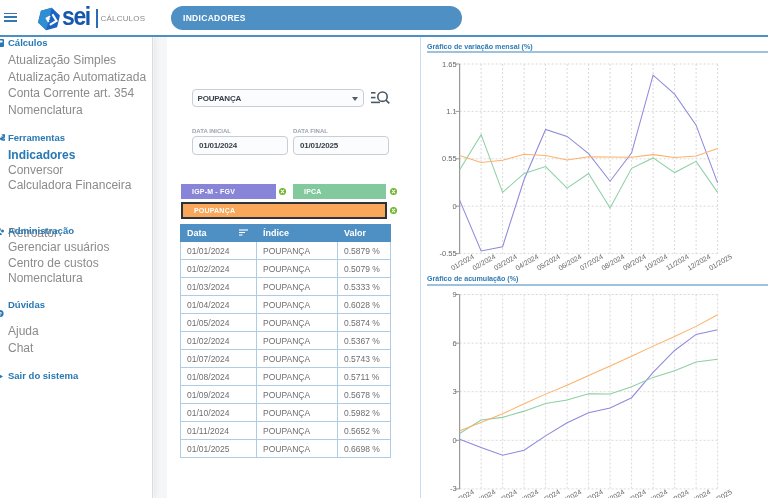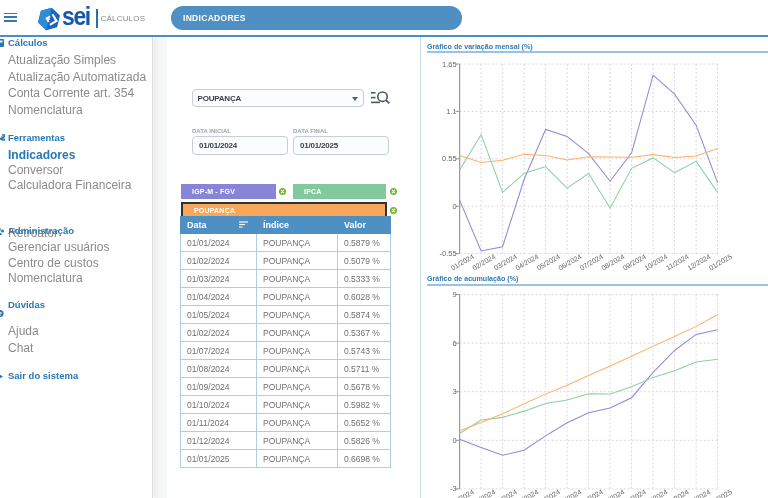--- a/index.html
+++ b/index.html
@@ -42,21 +42,21 @@
   font-size:8px; font-weight:bold; color:#38404a; letter-spacing:-0.2px; }
 #selarrow { position:absolute; width:0; height:0; border-left:3.5px solid transparent;
   border-right:3.5px solid transparent; border-top:4.5px solid #555e68; }
 
 
 .tag { position:absolute; height:15px; font-size:7px; font-weight:bold; color:#fff;
   line-height:15px; padding-left:11px; letter-spacing:0.2px; }
 .badge { position:absolute; width:7px; height:7px; }
 
 
-#tbl { position:absolute; left:180px; top:216px; width:211px; border-collapse:collapse; }
+#tbl { position:absolute; left:180px; top:224px; width:211px; border-collapse:collapse; }
 #tbl th { background:#4e90c3; color:#fff; font-size:9px; font-weight:bold; text-align:left;
   height:17px; padding:0 0 0 6px; border:1px solid #4e90c3; }
 #tbl td { font-size:8.5px; color:#6e6e6e; height:18px; padding:0 0 0 6px;
   border:1px solid #aecde5; background:#fff; }
 
 
 #divider { position:absolute; left:420px; top:37px; width:1px; height:461px; background:#c8dcec; }
 .ctitle { position:absolute; left:427px; font-size:8px; font-weight:bold; color:#2e7ab5; transform:scaleX(0.89); transform-origin:left; white-space:nowrap; }
 .cline { position:absolute; left:427px; width:341px; height:1.5px; background:#9dc2df; }
 #charts svg { position:absolute; left:0; top:0; }
@@ -218,25 +218,20 @@
         </tr>
         <tr>
           <td>01/10/2024</td>
           <td>POUPANÇA</td>
           <td>0.5982 %</td>
         </tr>
         <tr>
           <td>01/11/2024</td>
           <td>POUPANÇA</td>
           <td>0.5652 %</td>
-        </tr>
-        <tr>
-          <td>01/12/2024</td>
-          <td>POUPANÇA</td>
-          <td>0.5826 %</td>
         </tr>
         <tr>
           <td>01/01/2025</td>
           <td>POUPANÇA</td>
           <td>0.6698 %</td>
         </tr>
       </tbody>
     </table>
 
   <div id="divider"></div>

